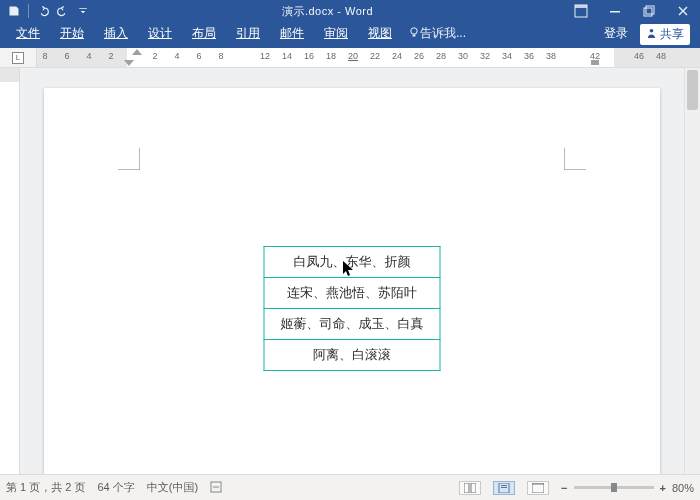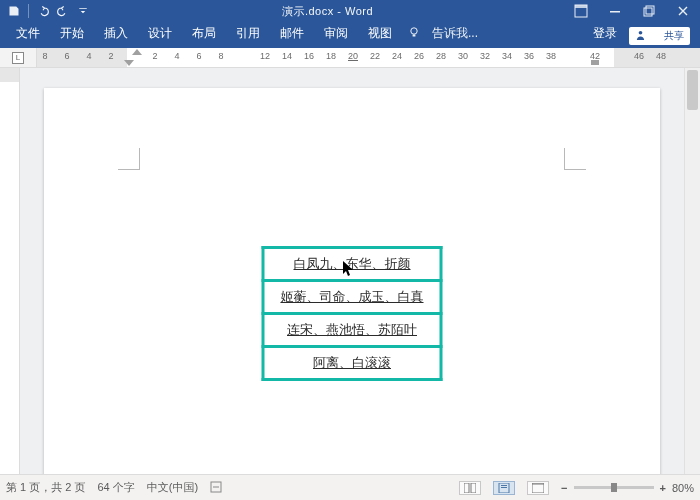--- a/index.html
+++ b/index.html
@@ -9,26 +9,26 @@
   .titlebar { height: 22px; background: #2b579a; display: flex; align-items: center; color: #fff; font-size: 11px; gap: 12px; }
   .qat { display: flex; align-items: center; gap: 4px; padding-left: 6px; }
   .qat .ico { width: 16px; height: 16px; display:flex; align-items:center; justify-content:center; opacity:.95; }
   .qat .sep { width:1px; height:14px; background: rgba(255,255,255,.35); margin:0 2px;}
   .title { flex: 1; text-align: center; letter-spacing: .5px; opacity:.95;}
   .win-controls { display:flex; }
   .win-controls .btn { width: 34px; height: 22px; display:flex; align-items:center; justify-content:center; opacity:.9;}
 
   
   .ribbon { height: 26px; background: #2b579a; display:flex; align-items:flex-end; color:#fff; font-size:12px; padding:0 6px; }
-  .tab { padding: 5px 10px 6px; cursor:default; }
+  .tab { padding: 5px 10px 6px; cursor:default;text-decoration:underline; }
   .ribbon .spacer { flex:1; }
-  .ribbon .tell { display:flex; align-items:center; gap:12px; padding:0 6px 6px; opacity:.9;}
+  .ribbon .tell { display:flex; align-items:center; gap:0; padding:0 6px 6px; opacity:.9;}
   .ribbon .right { display:flex; align-items:flex-end; }
   .login { padding:5px 8px 6px; }
-  .share { background:#fff; color:#2b579a; border-radius:2px; padding:2px 6px; margin:0 4px 3px 4px; display:flex; align-items:center; gap:18px; font-size:10px;}
+  .share { background:#fff; color:#2b579a; border-radius:2px; padding:2px 6px; margin:0 4px 3px 4px; display:flex; align-items:center; gap:3px; font-size:12px;}
 
   
   .ruler-wrap { height:20px; background:#f3f3f3; display:flex; border-bottom:1px solid #dcdcdc;}
   .ruler-left { width:36px; background:#f3f3f3; display:flex; align-items:center; justify-content:center;}
   .tab-stop { width:12px; height:12px; border:1px solid #888; font-size:8px; line-height:10px; text-align:center; color:#666; background:#fff;}
   .ruler { flex:1; position:relative; background:#fff; border-left:1px solid #dcdcdc;}
   .ruler .num { position:absolute; top:3px; font-size:9px; color:#6b6b6b; transform:translateX(-50%);}
   .ruler .shade { position:absolute; top:0; bottom:0; background:#e6e6e6;}
   .ruler .indent { position:absolute; top:8px; width:0; height:0; }
   .ruler .indent.top { border-left:5px solid transparent; border-right:5px solid transparent; border-bottom:6px solid #a0a0a0; top:1px; transform:translateX(-5px);}
@@ -42,21 +42,21 @@
   .vscroll { width:16px; background:#f0f0f0; border-left:1px solid #e0e0e0;}
   .vscroll .thumb{ margin:2px; height:40px; background:#c9c9c9; border-radius:2px;}
   .doc-viewport { flex:1; position:relative; background:#eef0f2; overflow:hidden;}
   .page { position:absolute; left:24px; right:24px; top:20px; height:700px; background:#fff; box-shadow:0 1px 3px rgba(0,0,0,.25); }
   .margin-corner { position:absolute; width:22px; height:22px; }
   .margin-corner.tl { left:74px;  top:60px;  border-left:1px solid #b8b8b8; border-top:1px solid #b8b8b8; transform:rotate(180deg);}
   .margin-corner.tr { right:74px; top:60px;  border-right:1px solid #b8b8b8; border-top:1px solid #b8b8b8; transform:rotate(180deg);}
 
   
   .tbl { position:absolute; left:50%; top:158px; transform:translateX(-50%); border-collapse:collapse; }
-  .tbl td { border:3px solid #14b8a6; padding:6px 16px; font-size:13px; color:#2b2b2b; text-align:center; white-space:nowrap;text-decoration:underline; }
+  .tbl td { border:1px solid #14b8a6; padding:6px 16px; font-size:13px; color:#2b2b2b; text-align:center; white-space:nowrap; }
 
   .cursor { position:absolute; left:298px; top:172px; font-size:13px; color:#000; pointer-events:none;}
 
   
   .status { position:absolute; left:0; right:0; bottom:0; height:26px; background:#f3f2f1; border-top:1px solid #dcdcdc; display:flex; align-items:center; font-size:11px; color:#5a5a5a; padding:0 6px; gap:12px;}
   .status .spacer{flex:1;}
   .status .vbtn { width:22px; height:14px; border:1px solid #c8c8c8; background:#fafafa; display:flex; align-items:center; justify-content:center;}
   .status .vbtn.active{ background:#d8e4f0; border-color:#9ab5d4;}
   .status .zoom { display:flex; align-items:center; gap:6px;}
   .status .slider { width:80px; height:3px; background:#c8c8c8; position:relative;}
@@ -196,24 +196,24 @@
   <div class="doc-viewport">
     <div class="page">
       <div class="margin-corner tl"></div>
       <div class="margin-corner tr"></div>
       <table class="tbl">
         <tbody>
             <tr>
               <td>白凤九、东华、折颜</td>
             </tr>
         <tr>
+              <td>连宋、燕池悟、苏陌叶</td>
+            </tr>
+        <tr>
               <td>姬蘅、司命、成玉、白真</td>
-            </tr>
-        <tr>
-              <td>连宋、燕池悟、苏陌叶</td>
             </tr>
         <tr>
               <td>阿离、白滚滚</td>
             </tr>
       </tbody>
         </table>
       <div class="cursor">
         <svg width="14" height="18" viewBox="0 0 14 18">
             <path fill="#000" d="M1 1l0 13 3-3 2 5 2-1-2-5 5 0z"></path>
             <path fill="#fff" d="M2 3l0 8 2-2 2 4 .6-.3-2-4 3.4 0z" opacity=".0"></path>

